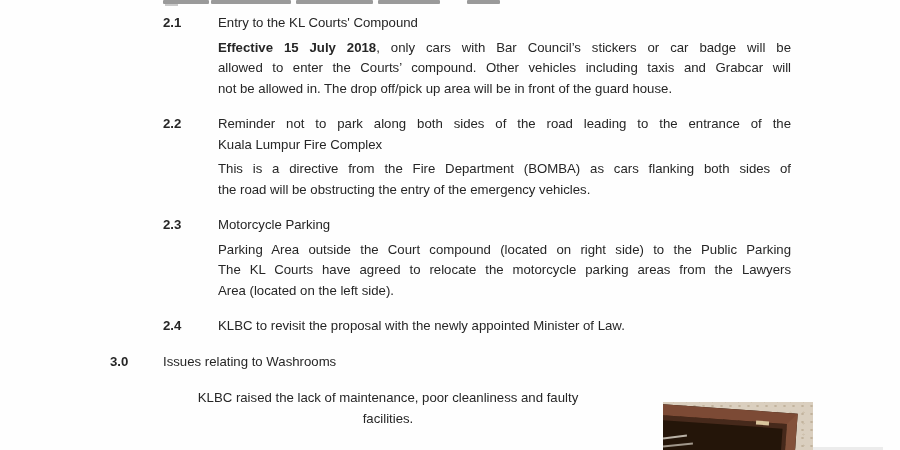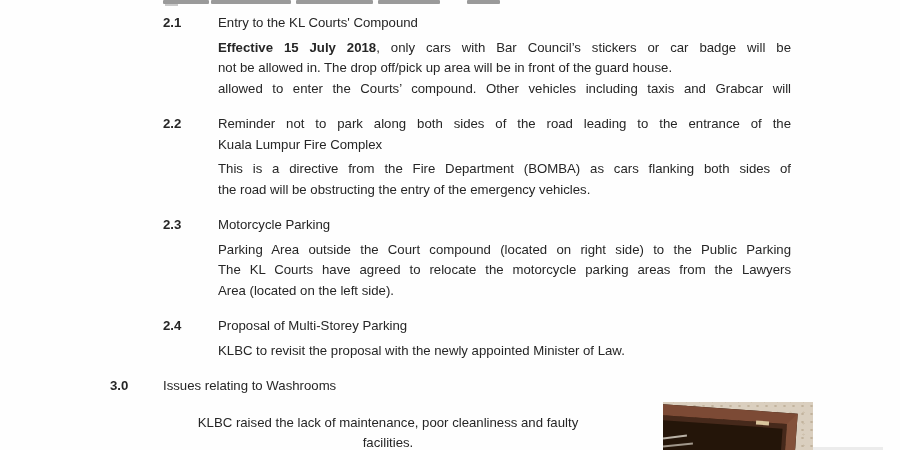--- a/index.html
+++ b/index.html
@@ -73,22 +73,22 @@
   <div class="doc">
 
     <div class="sec">
       <div class="num">2.1</div>
       <div class="content">
         <div class="heading">
           <div class="line">Entry to the KL Courts' Compound</div>
         </div>
         <div>
           <div class="line j"><b>Effective 15 July 2018</b><span>, only cars with Bar Council’s stickers or car badge will be</span></div>
+          <div class="line j">allowed to enter the Courts’ compound. Other vehicles including taxis and Grabcar will</div>
           <div class="line">not be allowed in. The drop off/pick up area will be in front of the guard house.</div>
-          <div class="line j">allowed to enter the Courts’ compound. Other vehicles including taxis and Grabcar will</div>
         </div>
       </div>
     </div>
 
     <div class="sec">
       <div class="num">2.2</div>
       <div class="content">
         <div class="heading">
           <div class="line j">Reminder not to park along both sides of the road leading to the entrance of the</div>
           <div class="line">Kuala Lumpur Fire Complex</div>
@@ -110,23 +110,20 @@
           <div class="line j">Parking Area outside the Court compound (located on right side) to the Public Parking</div>
           <div class="line j">The KL Courts have agreed to relocate the motorcycle parking areas from the Lawyers</div>
           <div class="line">Area (located on the left side).</div>
         </div>
       </div>
     </div>
 
     <div class="sec">
       <div class="num">2.4</div>
       <div class="content">
-        <div class="heading">
-          <div class="line">Proposal of Multi-Storey Parking</div>
-        </div>
         <div>
           <div class="line">KLBC to revisit the proposal with the newly appointed Minister of Law.</div>
         </div>
       </div>
     </div>
 
     <div class="sec level1">
       <div class="num">3.0</div>
       <div class="content">
         <div class="heading tight">

